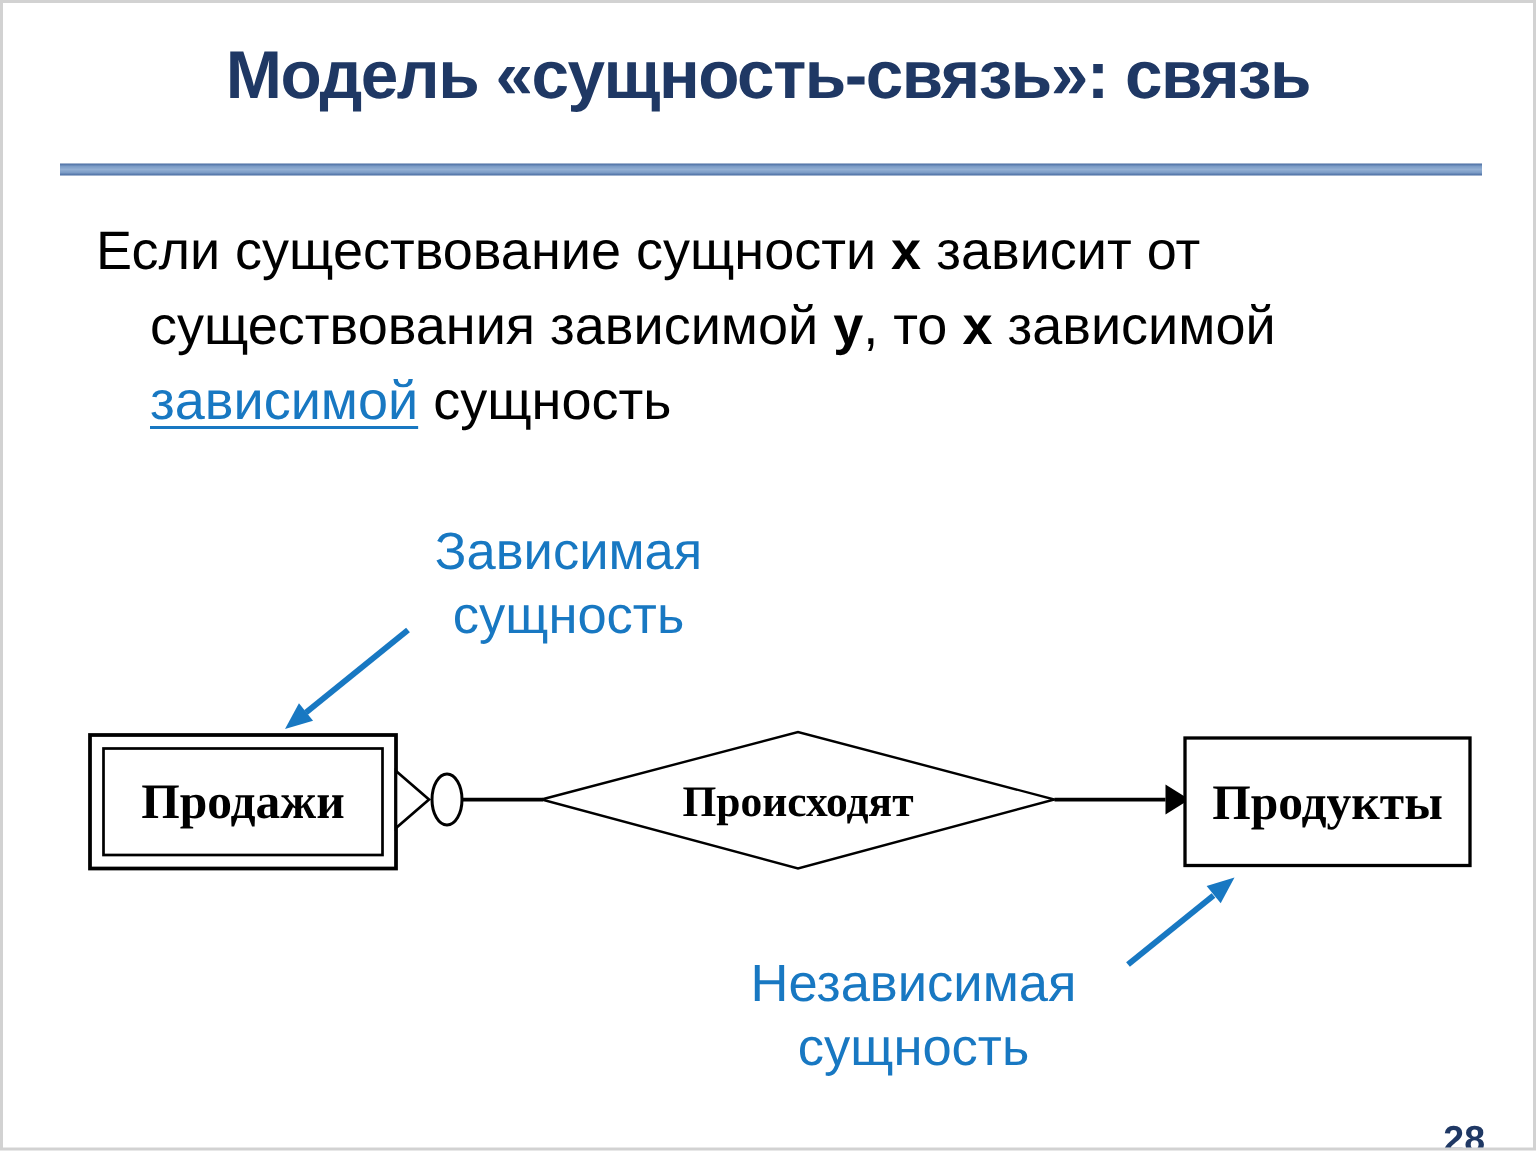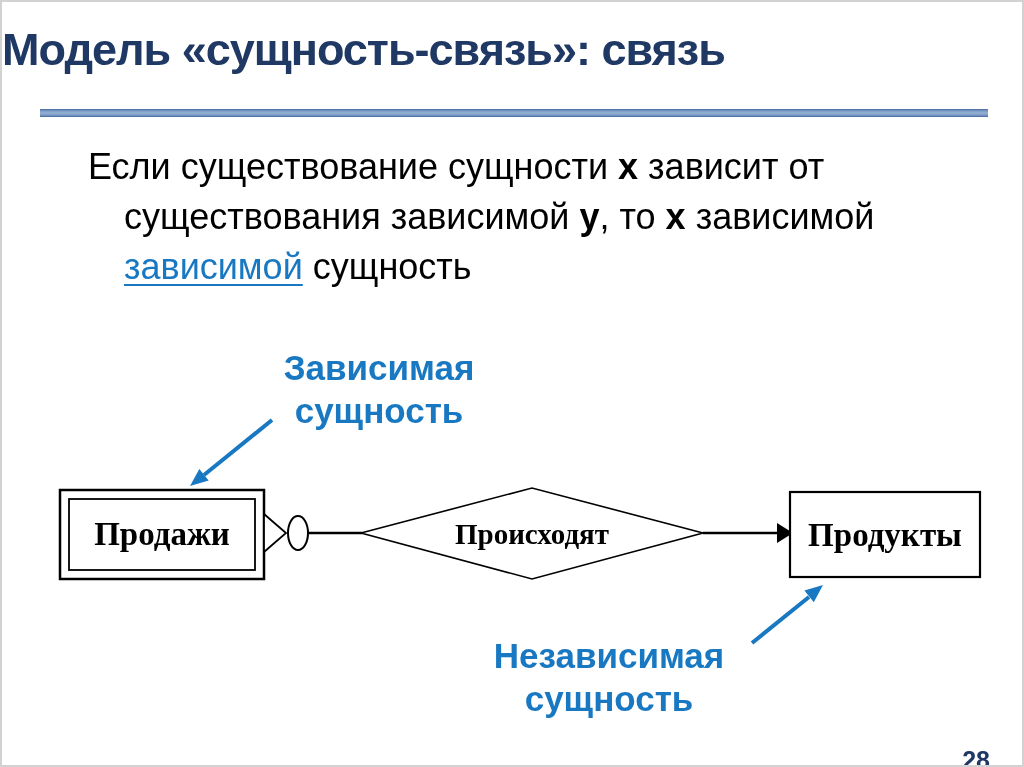--- a/index.html
+++ b/index.html
@@ -13,21 +13,21 @@
     border: 2px solid #d2d2d2;
     box-sizing: border-box;
     overflow: hidden;
   }
 
   .title {
     position: absolute;
     top: 22px;
     left: 0;
     width: 100%;
-    text-align: left;
+    text-align: center;
     font-size: 45px;
     font-weight: bold;
     letter-spacing: -1px;
     color: #1F3864;
     white-space: nowrap;
   }
 
   .rule {
     position: absolute;
     top: 107px;
@@ -40,39 +40,39 @@
 
   .body-text {
     position: absolute;
     left: 62px;
     top: 140px;
     width: 920px;
     font-size: 36px;
     line-height: 50px;
     color: #000000;
   }
-  .body-text .bline { white-space: nowrap; margin-left: 24px; }
+  .body-text .bline { white-space: nowrap; }
   .body-text .indent { padding-left: 36px; }
   .body-text b { font-weight: bold; }
 
   .link {
     color: #1878C2;
     text-decoration: underline;
     text-underline-offset: 5px;
     text-decoration-thickness: 2px;
     cursor: pointer;
     text-align: center;
   }
 
   .blue-label {
     position: absolute;
     width: 300px;
     text-align: center;
     color: #1878C2;
-    font-weight: bold;
+    font-weight: normal;
     font-size: 35px;
     line-height: 43px;
     white-space: nowrap;
   }
   #dep-label   { left: 227px; top: 344px; }
   #indep-label { left: 457px; top: 632px; }
 
   .diagram-svg { position: absolute; left: 0; top: 0; }
 
   .dg-text {

